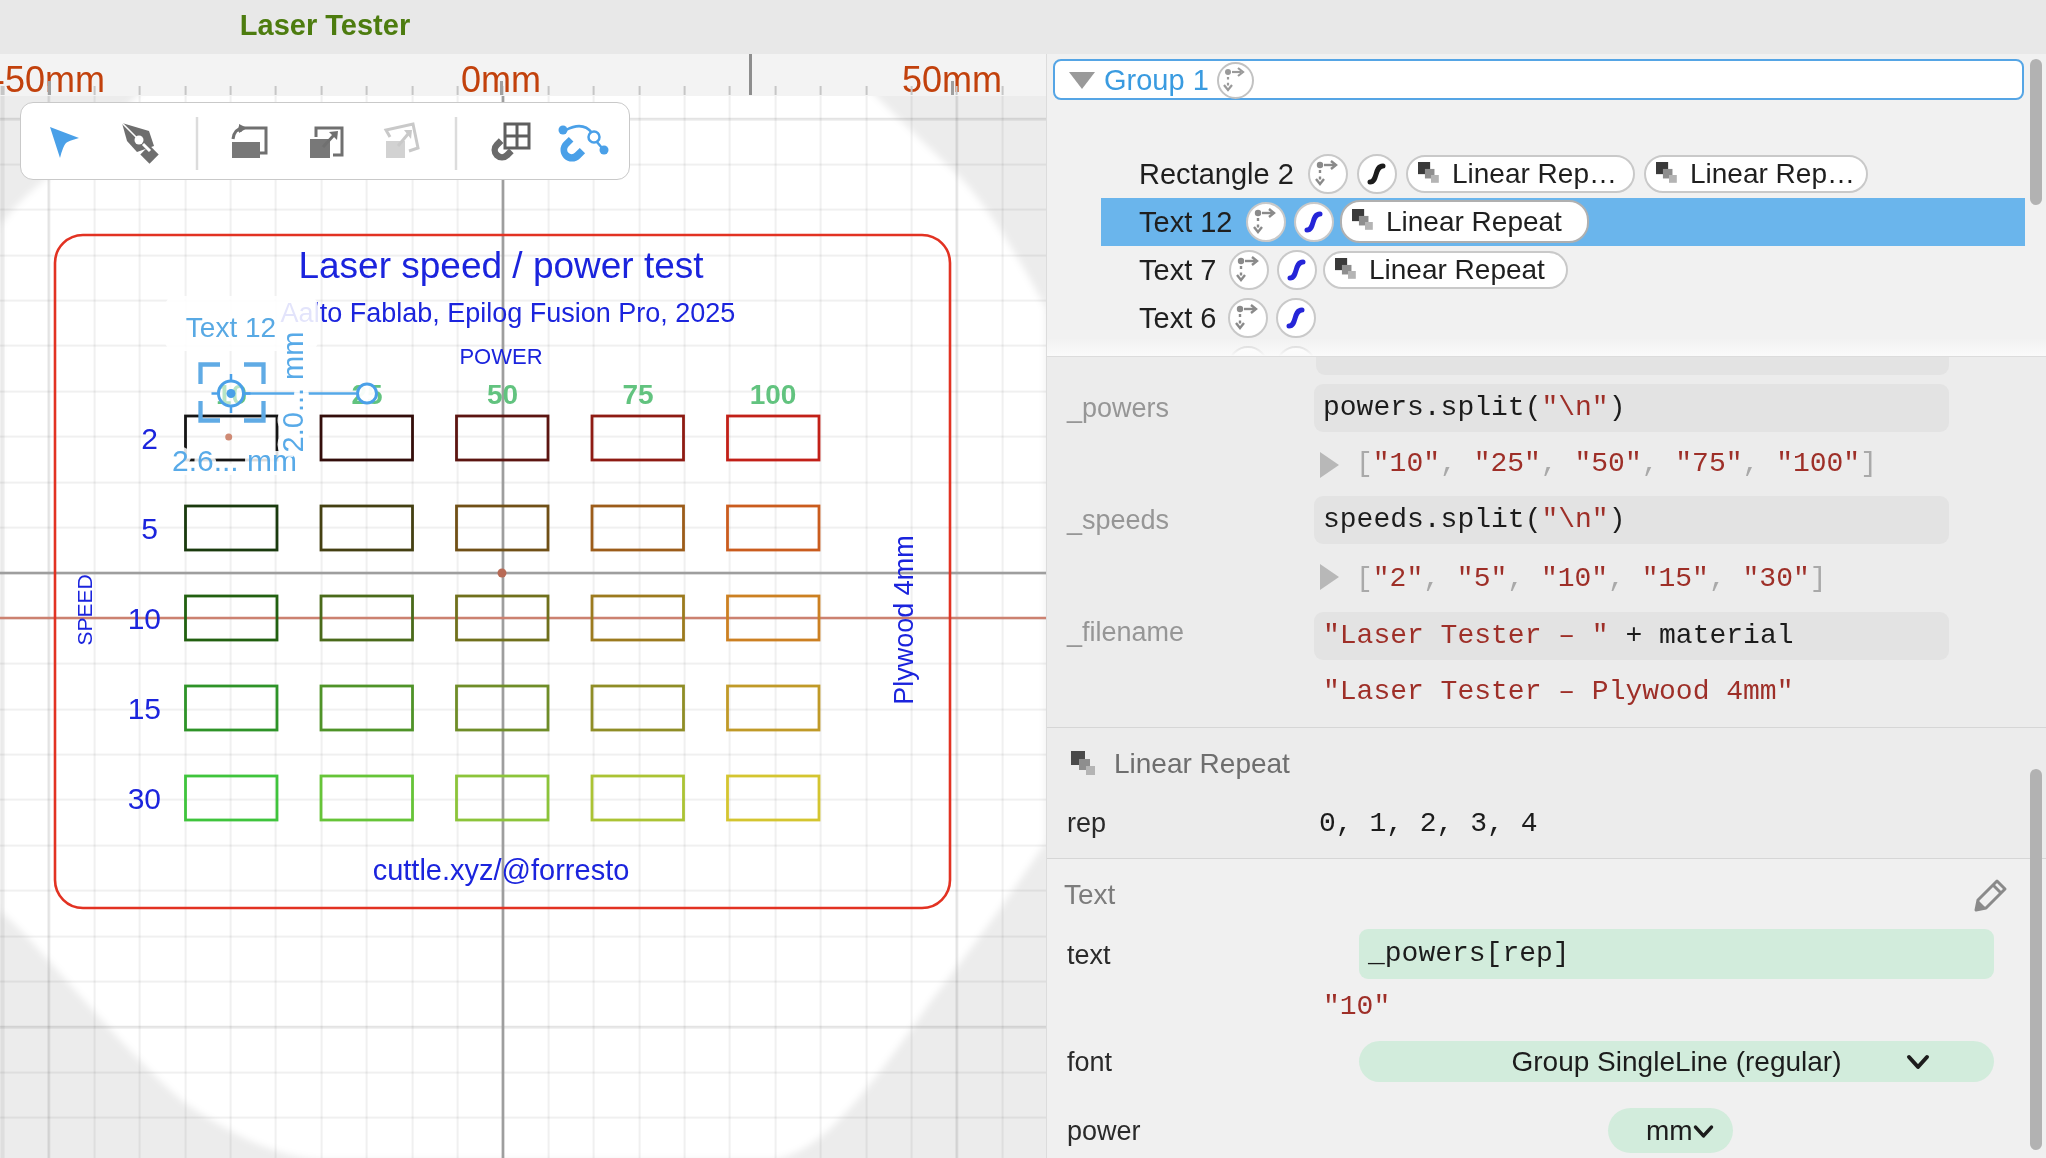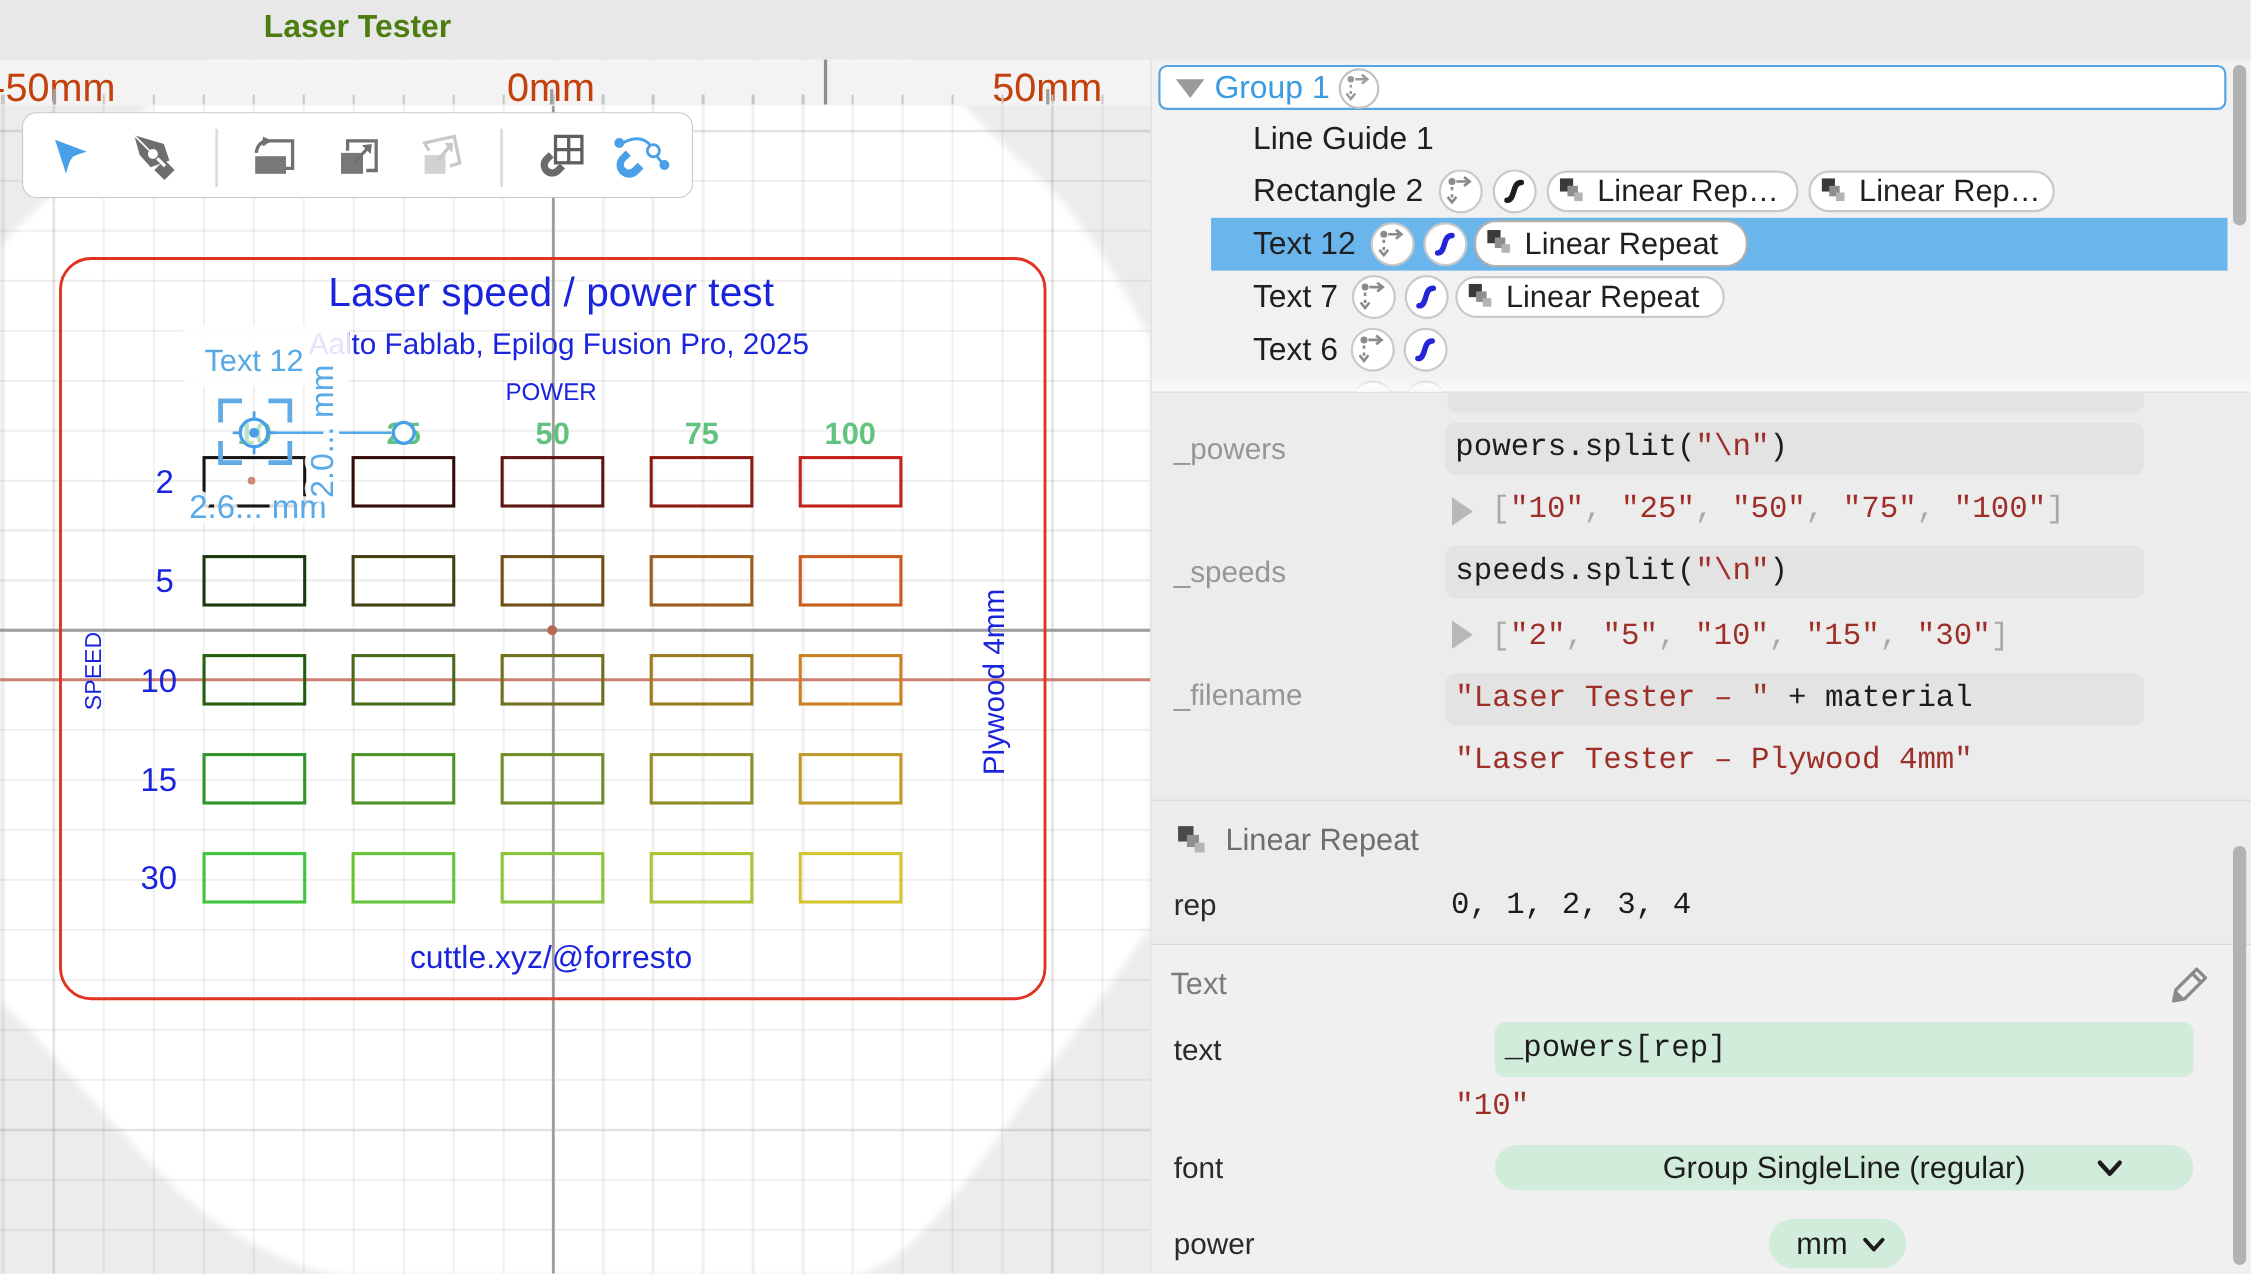--- a/index.html
+++ b/index.html
@@ -273,31 +273,28 @@
           <span class="inner mono">_powers[rep]</span>
         </div>
       <div class="result mono red" style="left:276px;top:132px">"10"</div>
       <div class="dlabel" style="top:188px">font</div>
       <div class="field gfield" style="top:182px;height:41px;line-height:41px;border-radius:21px;text-align:center">Group SingleLine (regular)</div>
       <svg style="position:absolute;left:858px;top:190px" width="26" height="26" viewBox="0 0 26 26">
           <path d="M4,8 L13,18 L22,8" fill="none" stroke="#1c1c1c" stroke-width="4" stroke-linecap="round" stroke-linejoin="round"></path>
         </svg>
       <div class="dlabel" style="top:257px">power</div>
       <div class="field gfield" style="left:516px;top:249px;width:125px;height:45px;line-height:45px;border-radius:23px">
-          <span style="position:absolute;left:25px">mm</span>
+          <span style="position:absolute;left:38px">mm</span>
       <svg style="position:absolute;left:84px;top:12px" width="23" height="23" viewBox="0 0 26 26">
             <path d="M4,8 L13,18 L22,8" fill="none" stroke="#1c1c1c" stroke-width="4" stroke-linecap="round" stroke-linejoin="round"></path>
           </svg>
         </div>
     </div>
 
     <div id="outline" style="position:absolute;left:0;top:0;width:1000px;height:308px;overflow:hidden">
-      <div class="row" style="top:54px">
-          <span class="rowtext">Line Guide 1</span>
-        </div>
       <div class="row" style="top:102px">
           <span class="rowtext">Rectangle 2</span>
         <div class="circ" style="left:261px">
             <svg width="36" height="36" viewBox="0 0 36 36">
               <circle cx="10" cy="9" r="3.2" fill="#8a8a8a"></circle>
               <line x1="14" y1="9" x2="24" y2="9" stroke="#8a8a8a" stroke-width="2.4"></line>
               <path d="M21,5 L26,9 L21,13" fill="none" stroke="#8a8a8a" stroke-width="2.4"></path>
               <line x1="10" y1="14" x2="10" y2="24" stroke="#8a8a8a" stroke-width="2.4" stroke-dasharray="3 3.5"></line>
               <path d="M6,23 L10,28 L14,23" fill="none" stroke="#8a8a8a" stroke-width="2.4"></path>
             </svg>

